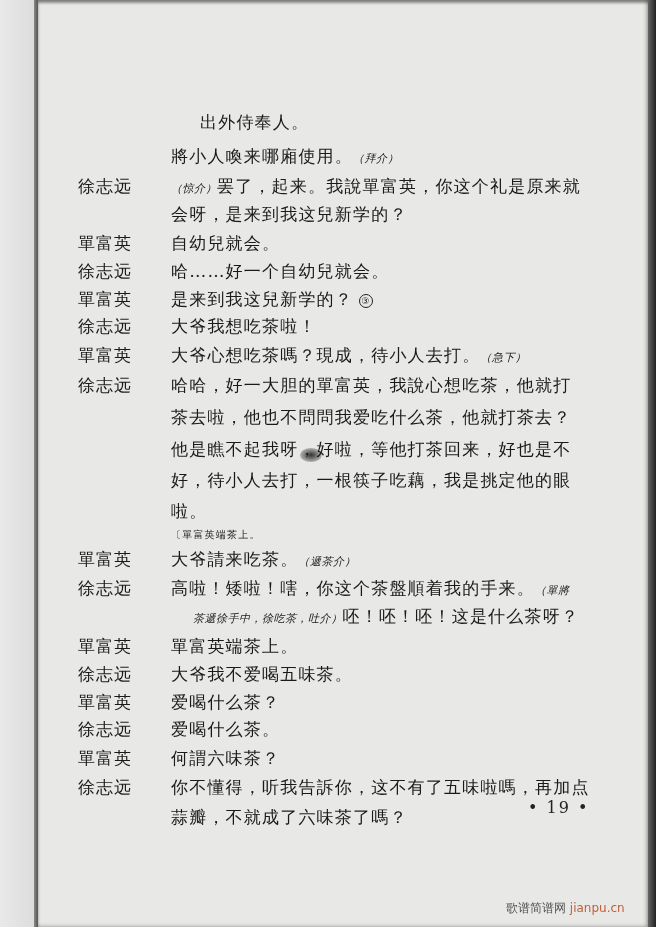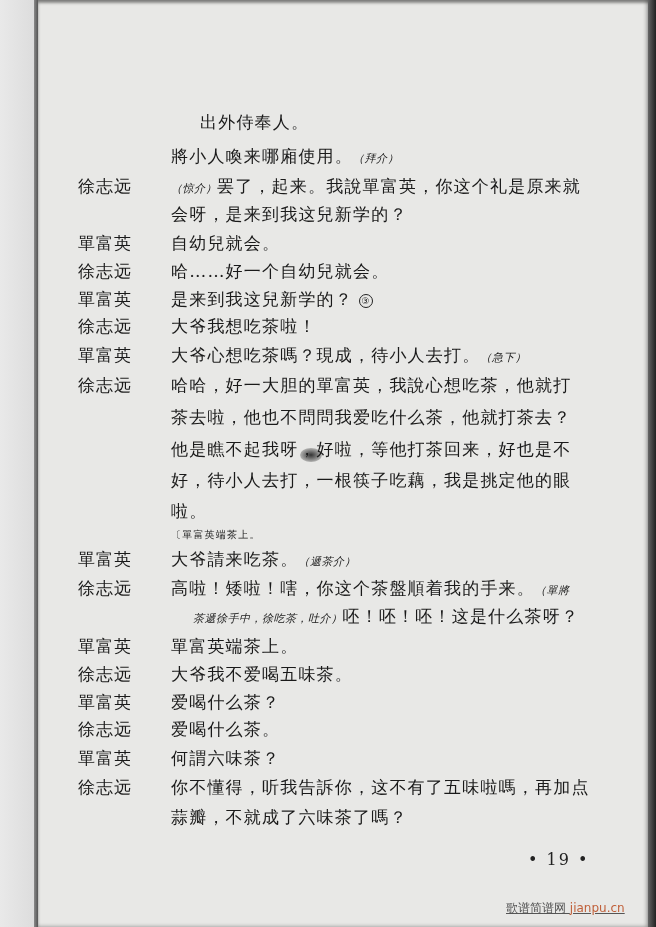--- a/index.html
+++ b/index.html
@@ -39,27 +39,26 @@
     letter-spacing: 1.2px;
   }
   .note { font-size: 11px; letter-spacing: 0.5px; font-style: italic; }
   .circle {
     display: inline-block; width: 12px; height: 12px; border: 1px solid #222;
     border-radius: 50%; font-size: 9px; line-height: 12px; text-align: center;
     vertical-align: middle; margin-left: 6px;
   }
   .stage { font-size: 10px; }
   .pagenum {
-    position: absolute; left: 490px; top: 850px; font-size: 16px; color: #222;
+    position: absolute; left: 490px; top: 798px; font-size: 16px; color: #222;
     letter-spacing: 2px;
   }
   .watermark {
     position: absolute; left: 506px; top: 900px; font-size: 12px; color: #555;
     font-family: "DejaVu Sans", sans-serif;
-    text-decoration: underline;
   }
   .watermark .url { color: #c0603a; }
   .smudge {
     position: absolute; left: 262px; top: 448px; width: 22px; height: 14px;
     border-radius: 50%; background: radial-gradient(#333, rgba(60,60,60,0));
   }
 </style>
 </head>
 <body>
 

